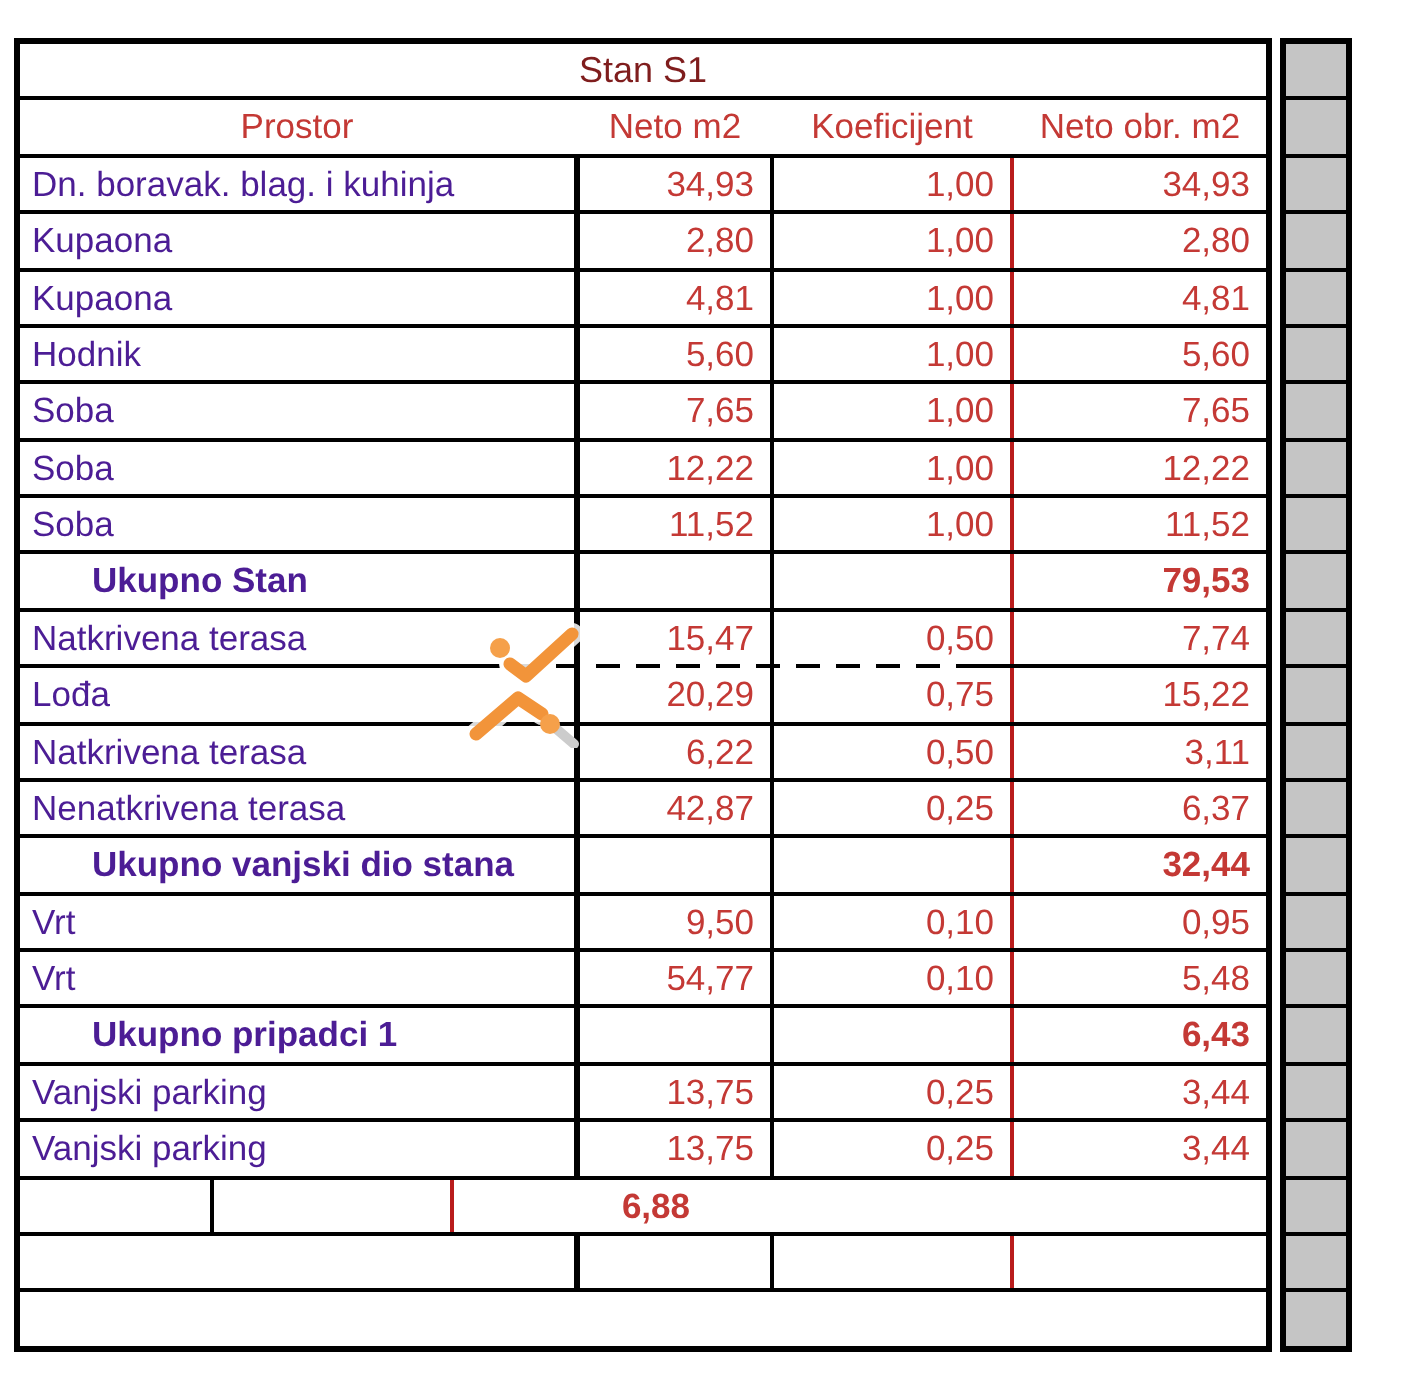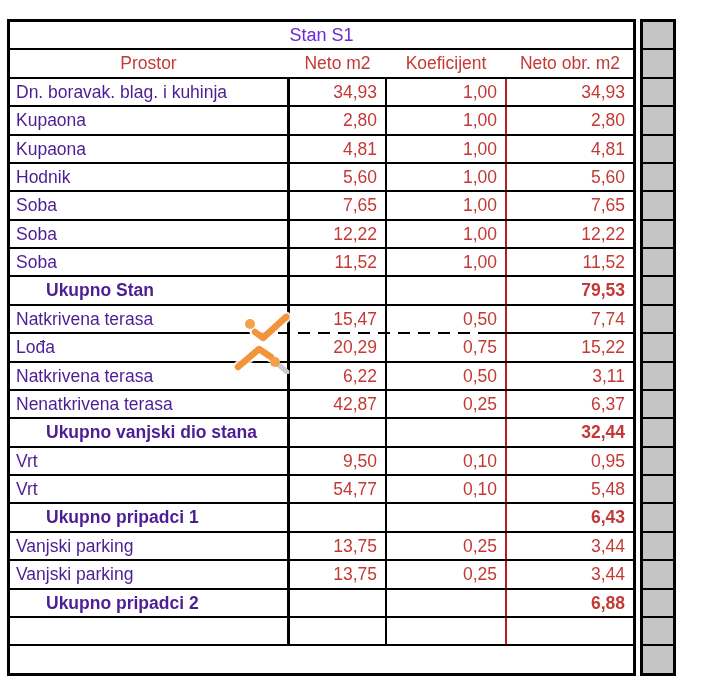--- a/index.html
+++ b/index.html
@@ -13,21 +13,21 @@
     border:3px solid #000;box-sizing:border-box;background:#fff;
   }
   .trow{display:flex;height:28.39px;border-bottom:2px solid #000;box-sizing:border-box;}
   .trow.last{height:26.39px;border-bottom:none;}
   .cell{box-sizing:border-box;line-height:26.4px;font-size:17.5px;white-space:nowrap;overflow:hidden;}
   .c1{width:280px;text-align:left;padding-left:6px;color:#4c1d95;border-right:3px solid #000;}
   .c2{width:97px;text-align:right;padding-right:8px;color:#c43935;border-right:2px solid #000;}
   .c3{width:120px;text-align:right;padding-right:8px;color:#c43935;border-right:2px solid #b91c1c;}
   .c4{width:126px;text-align:right;padding-right:8px;color:#c43935;}
   
-  .t-title{width:623px;text-align:center;color:#6d28d9;font-size:18px;}
+  .t-title{width:623px;text-align:center;color:#7f1d1d;font-size:18px;}
   .t-head .c1,.t-head .c2,.t-head .c3{border-right:2px solid transparent;}
   .t-head .c1{border-right-width:3px;}
   .t-head .cell{color:#c43935;text-align:center;padding:0;}
   
   .total .c1{font-weight:bold;padding-left:36px;}
   .total .c4{font-weight:bold;}
   
   .grand .c3{
     text-align:left;padding-left:6px;font-weight:bold;
     text-decoration:underline;text-decoration-thickness:2px;text-underline-offset:3px;
@@ -168,21 +168,20 @@
         <div class="cell c3">0,25</div>
         <div class="cell c4">3,44</div>
       </div>
       <div class="trow data">
         <div class="cell c1">Vanjski parking</div>
         <div class="cell c2">13,75</div>
         <div class="cell c3">0,25</div>
         <div class="cell c4">3,44</div>
       </div>
       <div class="trow total">
-        <div class="cell c1">Ukupno pripadci 2</div>
         <div class="cell c2"></div>
         <div class="cell c3"></div>
         <div class="cell c4">6,88</div>
       </div>
       <div class="trow empty">
         <div class="cell c1"></div>
         <div class="cell c2"></div>
         <div class="cell c3"></div>
         <div class="cell c4"></div>
       </div>

